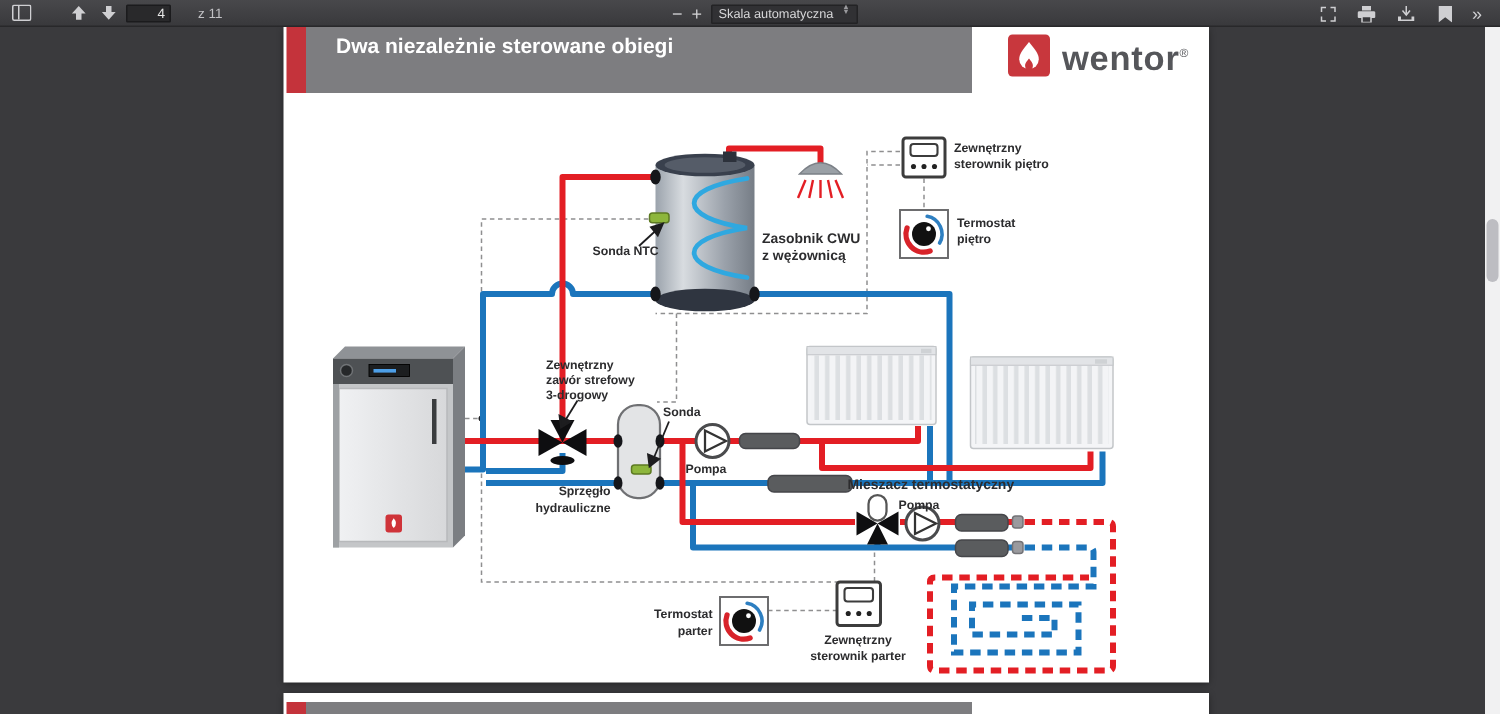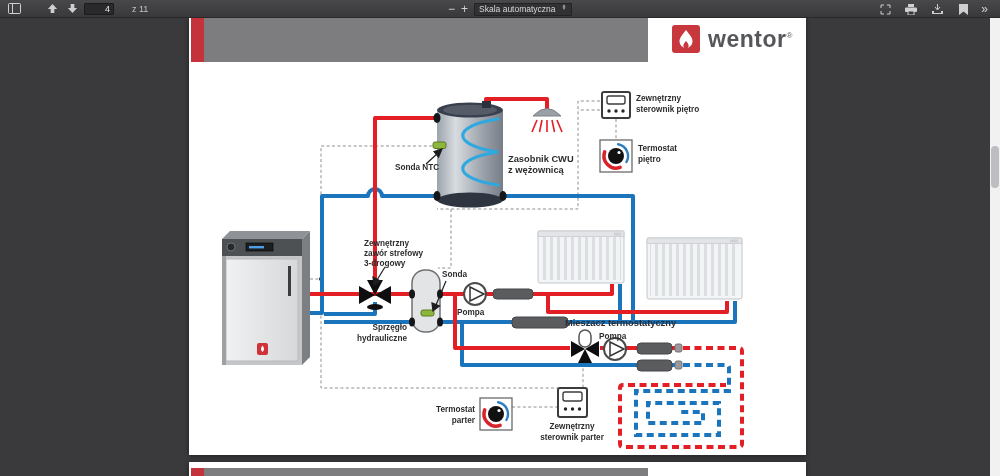--- a/index.html
+++ b/index.html
@@ -29,21 +29,21 @@
   .viewer{position:absolute;left:0;top:18px;width:990px;height:458px;}
   .page{position:absolute;background:#fff;box-shadow:0 1px 5px rgba(0,0,0,.45);}
   .page1{left:189px;top:0;width:617px;height:437px;}
   .page2{left:189px;top:444px;width:617px;height:32px;overflow:hidden;}
 
   .banner{position:absolute;left:2px;top:0;height:44px;display:flex;}
   .banner .accent{width:13px;height:44px;background:#c4333b;}
   .banner .bar{width:444px;height:44px;background:#7d7d80;color:#fff;
     padding:3px 0 0 20px;}
   .banner .bar div{font-size:14px;font-weight:700;line-height:19px;white-space:nowrap;}
-  .logo{position:absolute;left:483px;top:4px;display:flex;align-items:flex-end;}
+  .logo{position:absolute;left:483px;top:4px;display:flex;align-items:center;}
   .logo-flame{width:28px;height:28px;background:#c8373d;border-radius:3px;position:relative;}
   .logo-word{font-size:23px;font-weight:700;color:#55565a;letter-spacing:.5px;margin-left:8px;line-height:28px;}
   .logo-reg{font-size:8px;color:#55565a;vertical-align:super;font-weight:400;}
 
   .pg2-banner{position:absolute;left:2px;top:6px;display:flex;}
   .pg2-banner .accent{width:13px;height:26px;background:#c4333b;}
   .pg2-banner .bar{width:444px;height:26px;background:#7d7d80;}
 
   
   .scrollbar{position:absolute;right:0;top:18px;width:10px;height:458px;background:#f1f1f2;}
@@ -120,20 +120,21 @@
   </div>
 </div>
 
 <div class="viewer">
 
   <div class="page page1">
 
     <div class="banner">
       <div class="accent"></div>
       <div class="bar">
+        <div>Dwa niezależnie sterowane obiegi</div>
       </div>
     </div>
 
     <div class="logo">
       <div class="logo-flame">
         <svg width="28" height="28" viewBox="0 0 28 28" style="position:absolute;left:0;top:0">
           <path d="M14 5 c4.5 5.5 6.5 8 6.5 11.5 a6.5 6.5 0 0 1 -13 0 c0 -3.5 2 -6 6.5 -11.5 z" fill="#fff"></path>
           <path d="M14 16 c2 2.5 2.6 3.4 2.6 4.8 a2.6 2.6 0 0 1 -5.2 0 c0 -1.4 .6 -2.3 2.6 -4.8 z" fill="#c8373d"></path>
         </svg>
       </div>

